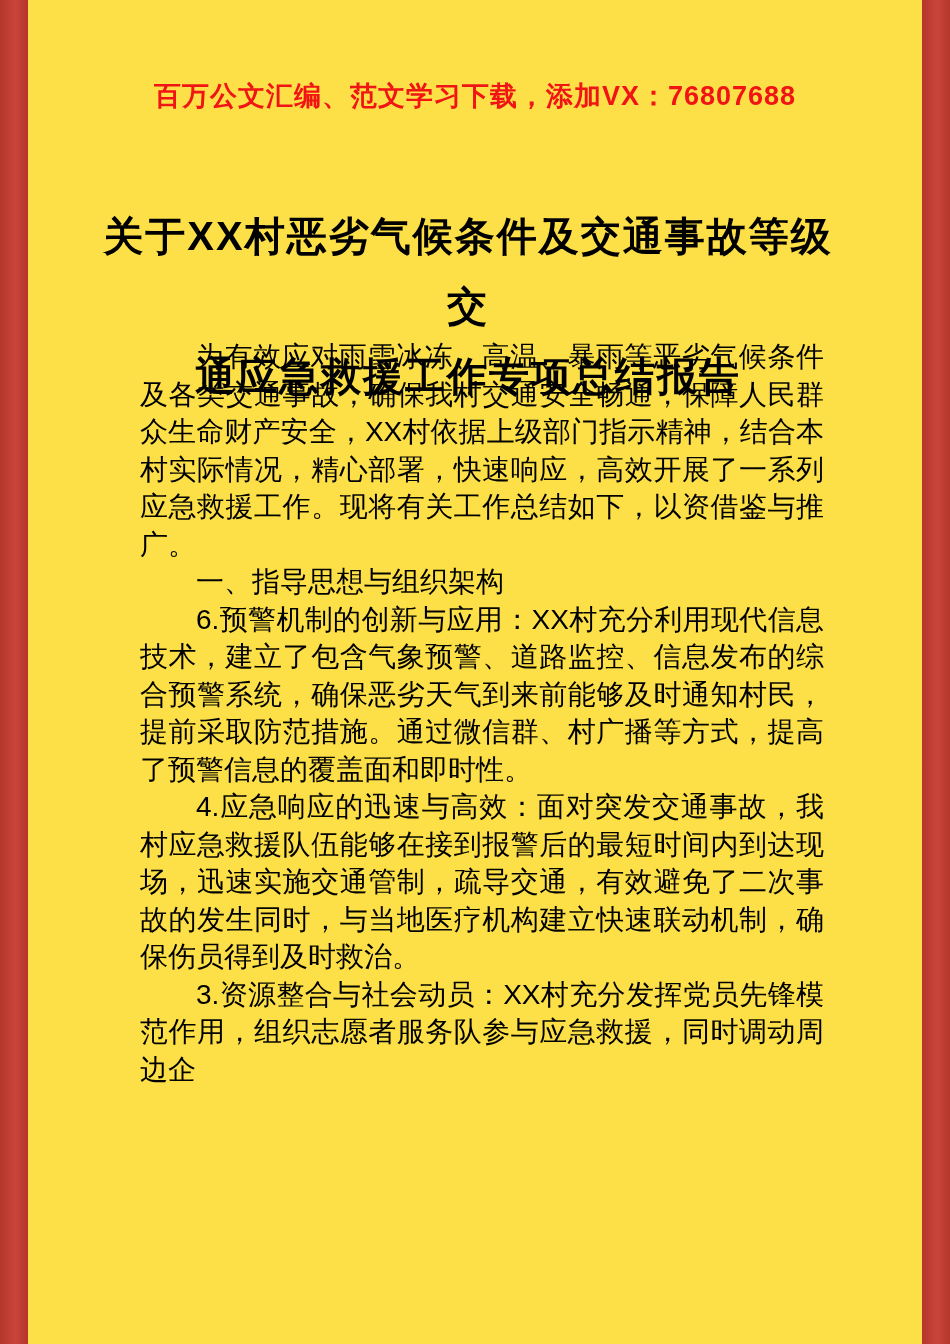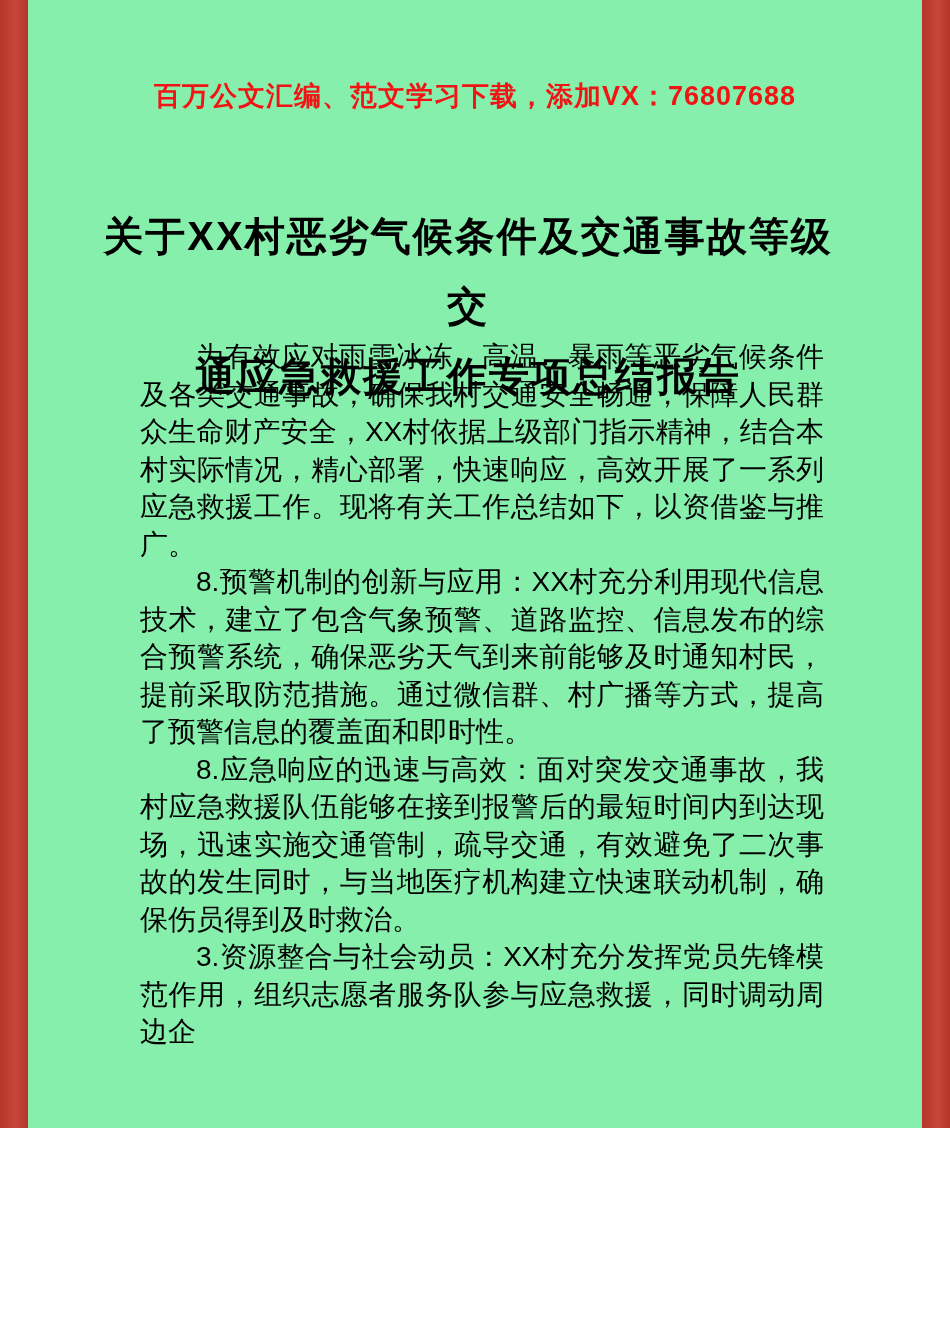--- a/index.html
+++ b/index.html
@@ -9,22 +9,22 @@
   }
   body {
     width: 950px;
     height: 1344px;
     font-family: "Liberation Sans", "DejaVu Sans", sans-serif;
     overflow: hidden;
   }
   .page {
     position: relative;
     width: 950px;
-    height: 1128px;
-    background: #86efac;
+    height: 1344px;
+    background: #fde047;
     overflow: hidden;
   }
   
   .red-bar {
     position: absolute;
     top: 0;
     bottom: 0;
     width: 28px;
     background: linear-gradient(90deg, #b5362b 0%, #c8453a 55%, #b5362b 100%);
   }
@@ -90,18 +90,19 @@
 
   <div class="header-ad">百万公文汇编、范文学习下载，添加VX：76807688</div>
 
   <h1 class="doc-title">
     <span class="title-line">关于XX村恶劣气候条件及交通事故等级交</span>
     <span class="title-line">通应急救援工作专项总结报告</span>
   </h1>
 
   <div class="doc-body">
     <p>为有效应对雨雪冰冻、高温、暴雨等恶劣气候条件及各类交通事故，确保我村交通安全畅通，保障人民群众生命财产安全，XX村依据上级部门指示精神，结合本村实际情况，精心部署，快速响应，高效开展了一系列应急救援工作。现将有关工作总结如下，以资借鉴与推广。</p>
-    <p>8.预警机制的创新与应用：XX村充分利用现代信息技术，建立了包含气象预警、道路监控、信息发布的综合预警系统，确保恶劣天气到来前能够及时通知村民，提前采取防范措施。通过微信群、村广播等方式，提高了预警信息的覆盖面和即时性。</p>
-    <p>8.应急响应的迅速与高效：面对突发交通事故，我村应急救援队伍能够在接到报警后的最短时间内到达现场，迅速实施交通管制，疏导交通，有效避免了二次事故的发生同时，与当地医疗机构建立快速联动机制，确保伤员得到及时救治。</p>
+    <p>一、指导思想与组织架构</p>
+    <p>6.预警机制的创新与应用：XX村充分利用现代信息技术，建立了包含气象预警、道路监控、信息发布的综合预警系统，确保恶劣天气到来前能够及时通知村民，提前采取防范措施。通过微信群、村广播等方式，提高了预警信息的覆盖面和即时性。</p>
+    <p>4.应急响应的迅速与高效：面对突发交通事故，我村应急救援队伍能够在接到报警后的最短时间内到达现场，迅速实施交通管制，疏导交通，有效避免了二次事故的发生同时，与当地医疗机构建立快速联动机制，确保伤员得到及时救治。</p>
     <p>3.资源整合与社会动员：XX村充分发挥党员先锋模范作用，组织志愿者服务队参与应急救援，同时调动周边企</p>
   </div>
 
 </div>
 
 </body></html>

